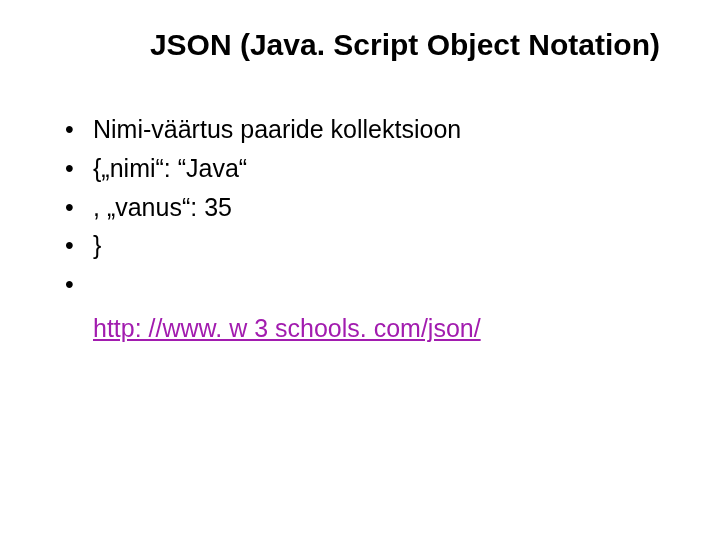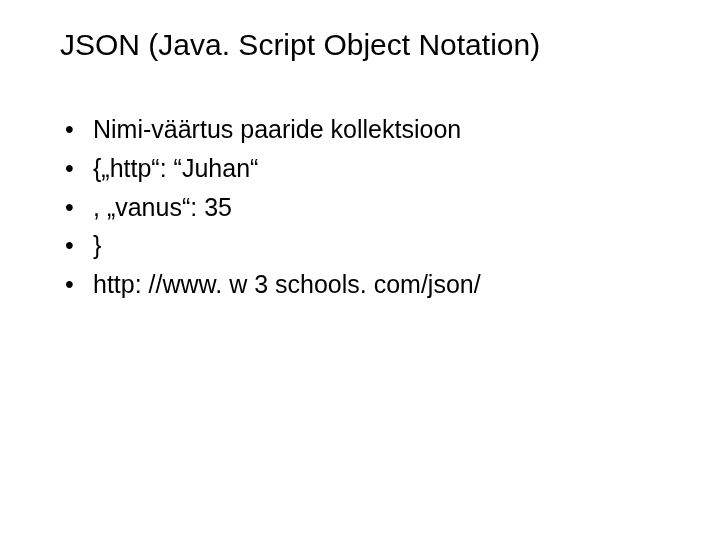--- a/index.html
+++ b/index.html
@@ -10,22 +10,22 @@
     body {
       width: 720px;
       height: 540px;
       background: #ffffff;
       font-family: Arial, Helvetica, sans-serif;
       color: #000000;
       padding: 28px 40px 40px 40px;
     }
     .title {
       font-size: 30px;
-      font-weight: normal;
-      text-align: left;
+      font-weight: bold;
+      text-align: right;
       margin-bottom: 48px;
       margin-left: 20px;
       margin-right: 20px;
     }
     .bullet-list {
       list-style: none;
       padding-left: 25px;
     }
     .bullet-item {
       font-size: 25px;
@@ -35,36 +35,38 @@
     }
     .bullet-dot {
       display: inline-block;
       width: 28px;
       flex-shrink: 0;
     }
     .bullet-text {
       flex: 1;
     }
     .link-text {
-      color: #000000;
+      text-decoration: underline;
+      color: #a21caf;
+      margin-top: 44px;
     }
   </style>
 </head>
 <body>
 
 <h1 class="title">JSON (Java. Script Object Notation)</h1>
 
 <ul class="bullet-list">
   <li class="bullet-item">
     <span class="bullet-dot">•</span>
     <span class="bullet-text">Nimi-väärtus paaride kollektsioon</span>
   </li>
   <li class="bullet-item">
     <span class="bullet-dot">•</span>
-    <span class="bullet-text">{„http“: “Juhan“</span>
+    <span class="bullet-text">{„nimi“: “Java“</span>
   </li>
   <li class="bullet-item">
     <span class="bullet-dot">•</span>
     <span class="bullet-text">, „vanus“: 35</span>
   </li>
   <li class="bullet-item">
     <span class="bullet-dot">•</span>
     <span class="bullet-text">}</span>
   </li>
   <li class="bullet-item">

